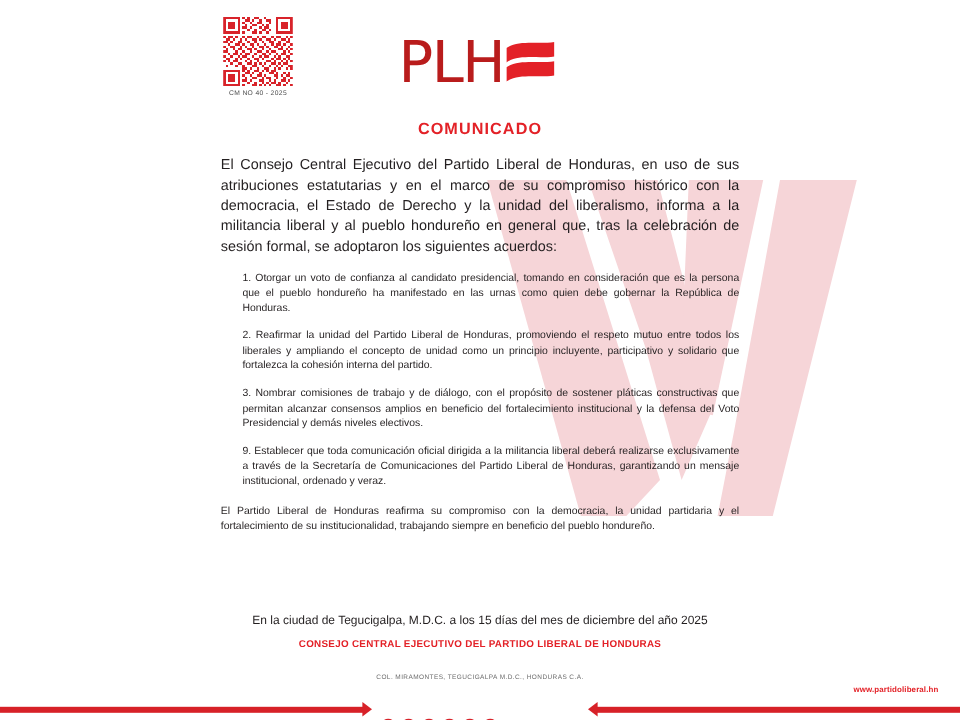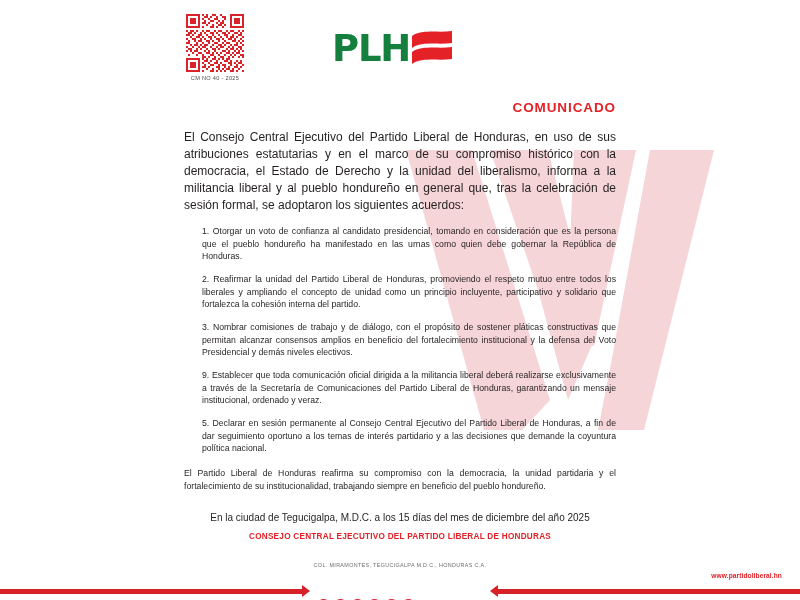--- a/index.html
+++ b/index.html
@@ -61,41 +61,41 @@
   }
   .logo-block {
     position: absolute;
     left: 332px;
     top: 28px;
     display: flex;
     align-items: center;
   }
   .logo-text {
     font-family: "DejaVu Sans", sans-serif;
-    font-weight: 700;
-    font-size: 37px;
-    color: #15803d;
+    font-weight: 400;
+    font-size: 48px;
+    color: #b91c1c;
     letter-spacing: -1.2px;
     line-height: 1;
   }
   .logo-flag {
     margin-left: 2px;
     margin-top: 2px;
   }
 
   
   .doc {
     position: absolute;
     left: 184px;
     top: 92px;
     width: 432px;
     z-index: 2;
   }
   .comunicado-title {
-    text-align: right;
+    text-align: center;
     color: #e32127;
     font-weight: 700;
     font-size: 13.5px;
     letter-spacing: 0.9px;
     margin: 8px 0 0 0;
     font-family: "Liberation Sans", sans-serif;
   }
   .subtitle {
     text-align: center;
     color: #1a1a1a;
@@ -516,21 +516,20 @@
 
   <div class="doc">
     <div class="comunicado-title">COMUNICADO</div>
 
     <p class="body-text">El Consejo Central Ejecutivo del Partido Liberal de Honduras, en uso de sus atribuciones estatutarias y en el marco de su compromiso histórico con la democracia, el Estado de Derecho y la unidad del liberalismo, informa a la militancia liberal y al pueblo hondureño en general que, tras la celebración de sesión formal, se adoptaron los siguientes acuerdos:</p>
 
     <p class="numbered">1. Otorgar un voto de confianza al candidato presidencial, tomando en consideración que es la persona que el pueblo hondureño ha manifestado en las urnas como quien debe gobernar la República de Honduras.</p>
     <p class="numbered">2. Reafirmar la unidad del Partido Liberal de Honduras, promoviendo el respeto mutuo entre todos los liberales y ampliando el concepto de unidad como un principio incluyente, participativo y solidario que fortalezca la cohesión interna del partido.</p>
     <p class="numbered">3. Nombrar comisiones de trabajo y de diálogo, con el propósito de sostener pláticas constructivas que permitan alcanzar consensos amplios en beneficio del fortalecimiento institucional y la defensa del Voto Presidencial y demás niveles electivos.</p>
     <p class="numbered">9. Establecer que toda comunicación oficial dirigida a la militancia liberal deberá realizarse exclusivamente a través de la Secretaría de Comunicaciones del Partido Liberal de Honduras, garantizando un mensaje institucional, ordenado y veraz.</p>
-    <p class="numbered">5. Declarar en sesión permanente al Consejo Central Ejecutivo del Partido Liberal de Honduras, a fin de dar seguimiento oportuno a los temas de interés partidario y a las decisiones que demande la coyuntura política nacional.</p>
 
     <p class="closing">El Partido Liberal de Honduras reafirma su compromiso con la democracia, la unidad partidaria y el fortalecimiento de su institucionalidad, trabajando siempre en beneficio del pueblo hondureño.</p>
   </div>
 
   <div class="sign-block">
     <div class="place-date">En la ciudad de Tegucigalpa, M.D.C. a los 15 días del mes de diciembre del año 2025</div>
     <div class="council-line">CONSEJO CENTRAL EJECUTIVO DEL PARTIDO LIBERAL DE HONDURAS</div>
   </div>
 
   <div class="footer">

